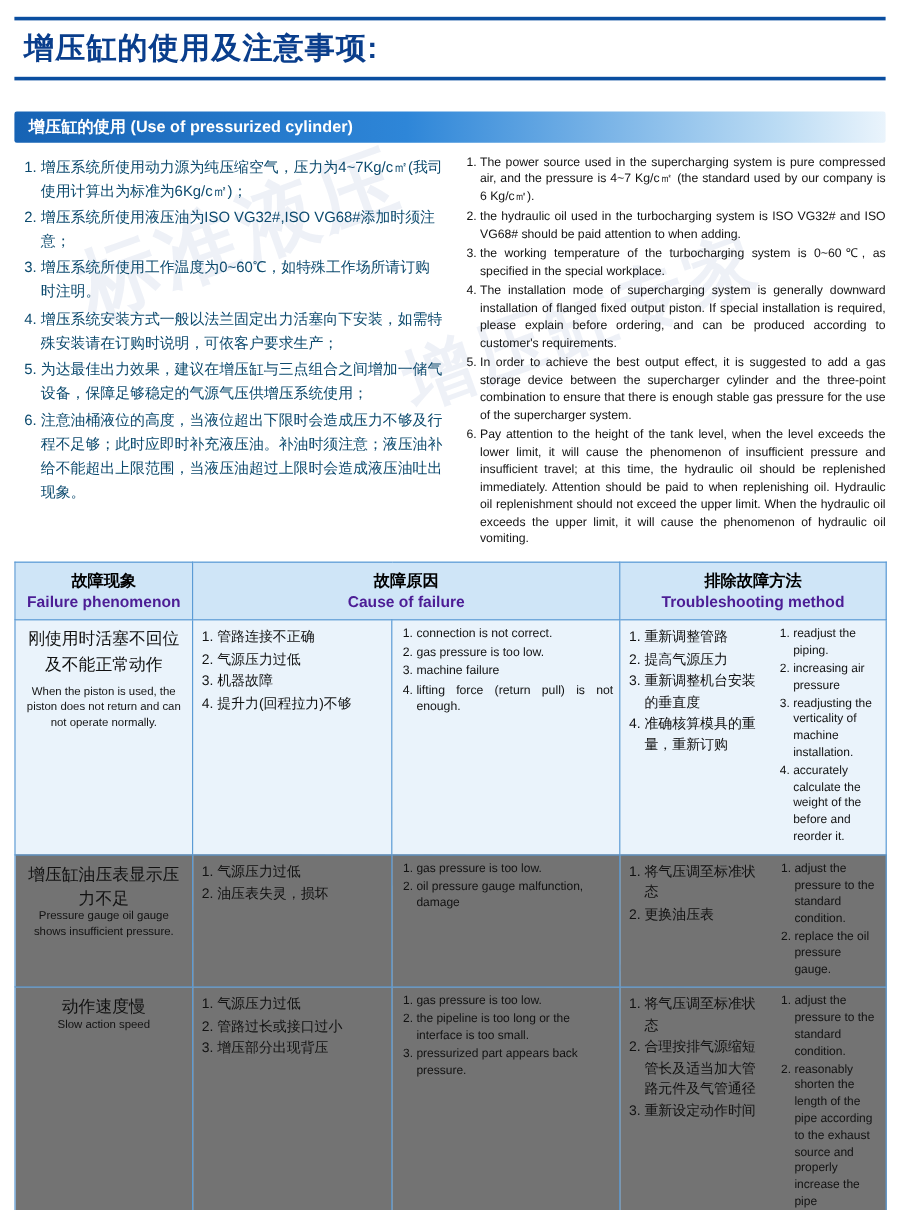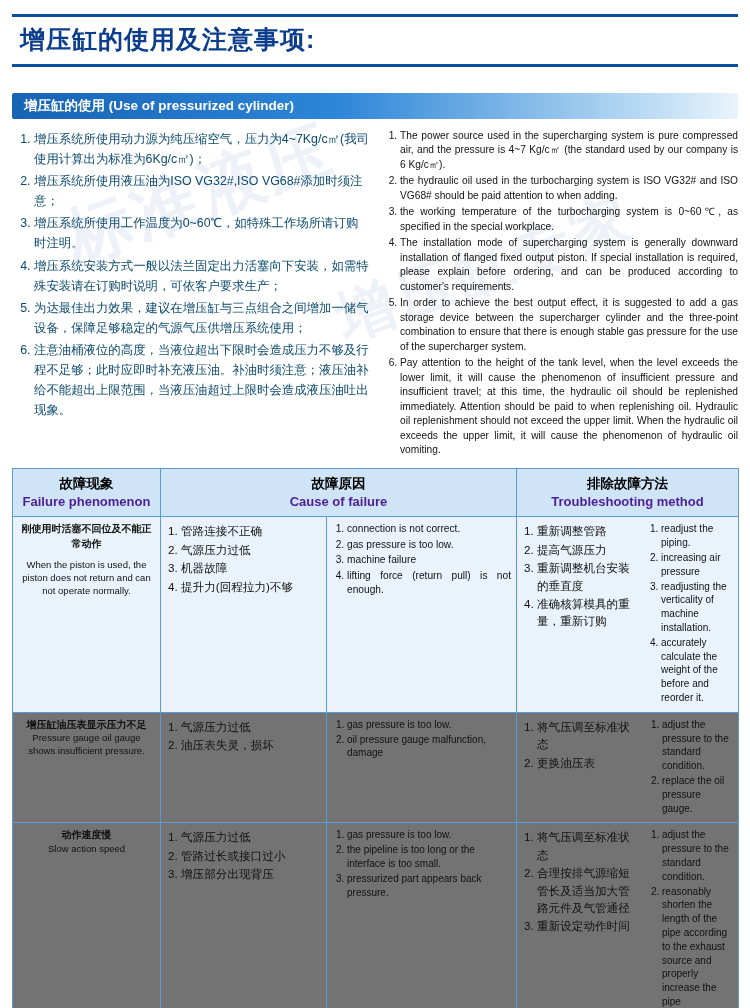--- a/index.html
+++ b/index.html
@@ -118,21 +118,21 @@
   .cell-cn{font-size:11.6px;line-height:1.5;color:#111;}
   .cell-en{font-size:10px;line-height:1.38;color:#111;}
   .center{text-align:center;}
   ol.inner{margin:0;padding-left:15px;}
   ol.inner li{margin:0 0 1px 0;}
   ol.inner.en li{margin:0 0 1px 0;}
 
   .rowA{background:#eaf3fb;}
   .rowB{background:#737373;}
 
-  .phen-cn{font-size:10px;font-weight:bold;line-height:1.45;}
+  .phen-cn{font-size:14px;font-weight:normal;line-height:1.45;}
   .phen-en{font-size:9.5px;line-height:1.35;}
   .pad-top{padding-top:8px;}
 </style>
 </head>
 <body>
 
 <div class="page">
 
   <div class="watermark">
     <div class="wm-text" style="left:60px;top:150px;">标准液压</div>

